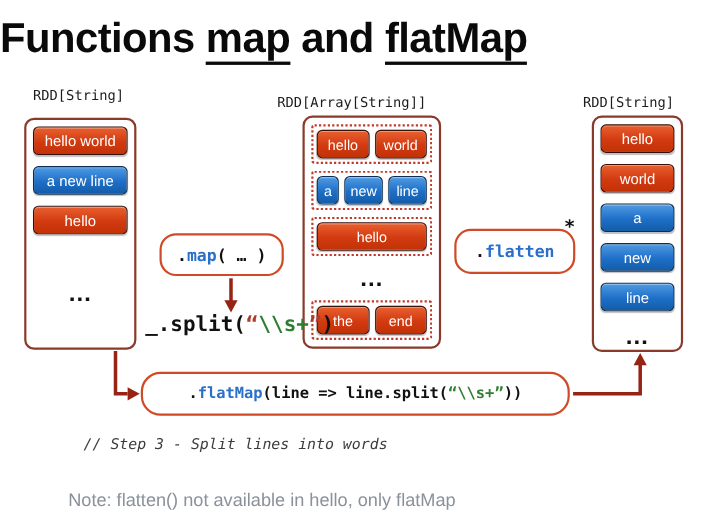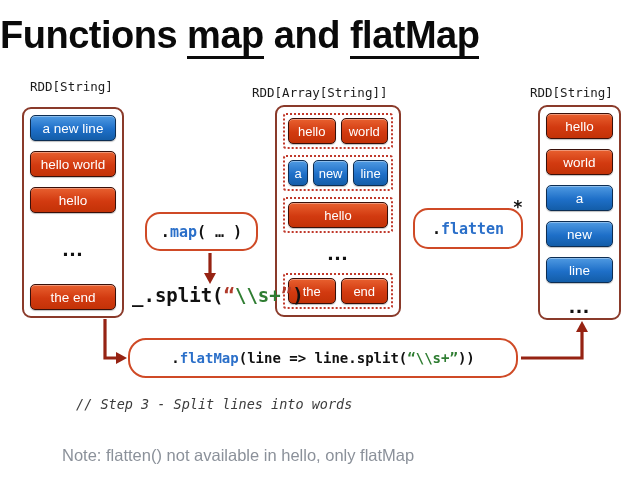--- a/index.html
+++ b/index.html
@@ -54,25 +54,24 @@
 
 <div class="slide">
 
   <div class="title"><span>Functions </span><span class="u">map</span><span> and </span><span class="u">flatMap</span></div>
 
   <div class="rdd-label" style="left:30px;top:79px;">RDD[String]</div>
   <div class="rdd-label" style="left:252px;top:85px;">RDD[Array[String]]</div>
   <div class="rdd-label" style="left:530px;top:85px;">RDD[String]</div>
 
   <div class="container" id="col-left" style="left:22px;top:107px;width:102px;height:211px;">
+      <div class="cell red">hello world</div>
       <div class="cell blue">a new line</div>
-      <div class="cell red">hello world</div>
       <div class="cell red">hello</div>
       <div class="dots">…</div>
-      <div class="cell red">the end</div>
     </div>
   <div class="container" id="col-mid" style="left:275px;top:105px;width:126px;height:212px;gap:6px;">
       <div class="dotted-row">
         <div class="cell red">hello</div>
         <div class="cell red">world</div>
       </div>
       <div class="dotted-row">
         <div class="cell blue narrow">a</div>
         <div class="cell blue">new</div>
         <div class="cell blue">line</div>

